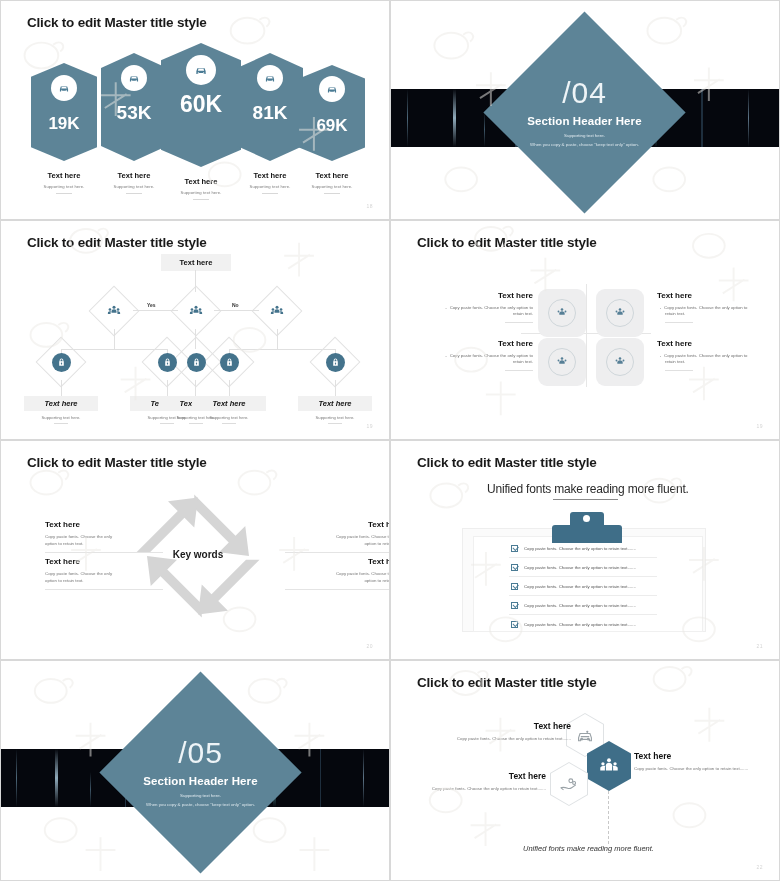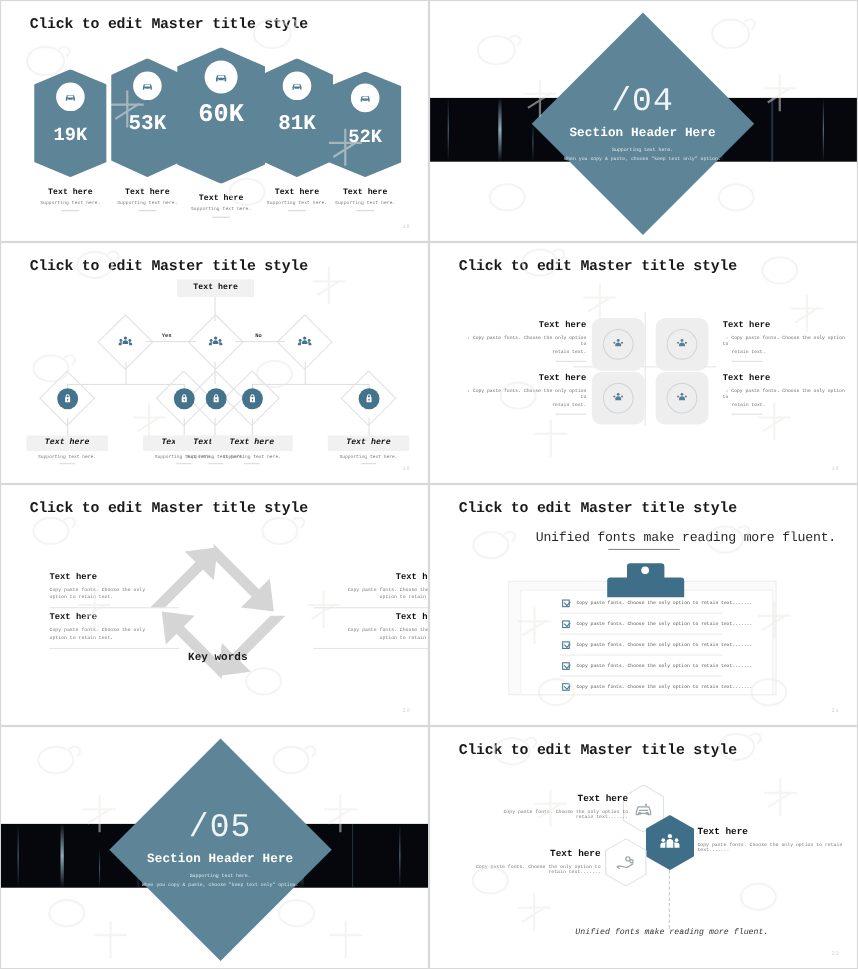--- a/index.html
+++ b/index.html
@@ -9,21 +9,20 @@
     font-family: "Liberation Sans", sans-serif;
     overflow: hidden;
   }
   #deck {
     position: relative;
     width: 780px; height: 881px;
     background: #ffffff;
     display: grid;
     grid-template-columns: 390px 390px;
     grid-template-rows: 220px 220px 220px 221px;
-    font-family: Liberation Mono, monospace;
   }
   .slide {
     position: relative;
     background: #fff;
     border: 1px solid #d8d8d8;
     overflow: hidden;
   }
   
   .wm {
     position: absolute; inset: 0;
@@ -271,21 +270,21 @@
         </div>
       </div>
 
       <div class="hexcol" style="left:298px;top:26px;">
         <div class="hexshape" style="top:0;height:96px;"></div>
         <div class="hexbadge" style="top:11px;">
           <svg viewBox="0 0 24 24" fill="#4a7b94">
               <path d="M5 14l1.5-4.5h11L19 14v4h-2v-1.5H7V18H5v-4zm2.3-1h9.4l-.9-2.8H8.2L7.3 13zM8 15.2a.9.9 0 100 1.8.9.9 0 000-1.8zm8 0a.9.9 0 100 1.8.9.9 0 000-1.8z"></path>
             </svg>
         </div>
-        <div class="hexnum" style="top:52px;font-size:17px;">52K</div>
+        <div class="hexnum" style="top:52px;font-size:17px;">69K</div>
         <div class="hexcap" style="top:106px;">
           <div class="t">Text here</div>
           <div class="s">Supporting text here.</div>
           <div class="bar"></div>
         </div>
       </div>
     </div>
 
     <div class="pagenum">18</div>
     <div class="wm">
@@ -586,21 +585,21 @@
           <path d="M95 18 L150 73 L163 60 L168 100 L128 95 L141 82 L95 36 Z"></path>
 
           <path d="M182 105 L127 160 L140 173 L100 178 L105 138 L118 151 L164 105 Z"></path>
 
           <path d="M105 182 L50 127 L37 140 L32 100 L72 105 L59 118 L105 164 Z"></path>
 
           <path d="M18 95 L73 40 L60 27 L100 22 L95 62 L82 49 L36 95 Z"></path>
         </g>
       </svg>
     </div>
-    <div class="keyw" style="left:137px;top:108px;margin-top:44px;">Key words</div>
+    <div class="keyw" style="left:137px;top:108px;">Key words</div>
 
     <div class="cblk" style="left:44px;top:79px;">
       <div class="h">Text here</div>
       <div class="b">
         <span>Copy paste fonts. Choose the only</span><br>
         <span>option to retain text.</span>
       </div>
       <div class="ln"></div>
     </div>
     <div class="cblk" style="left:44px;top:116px;">

